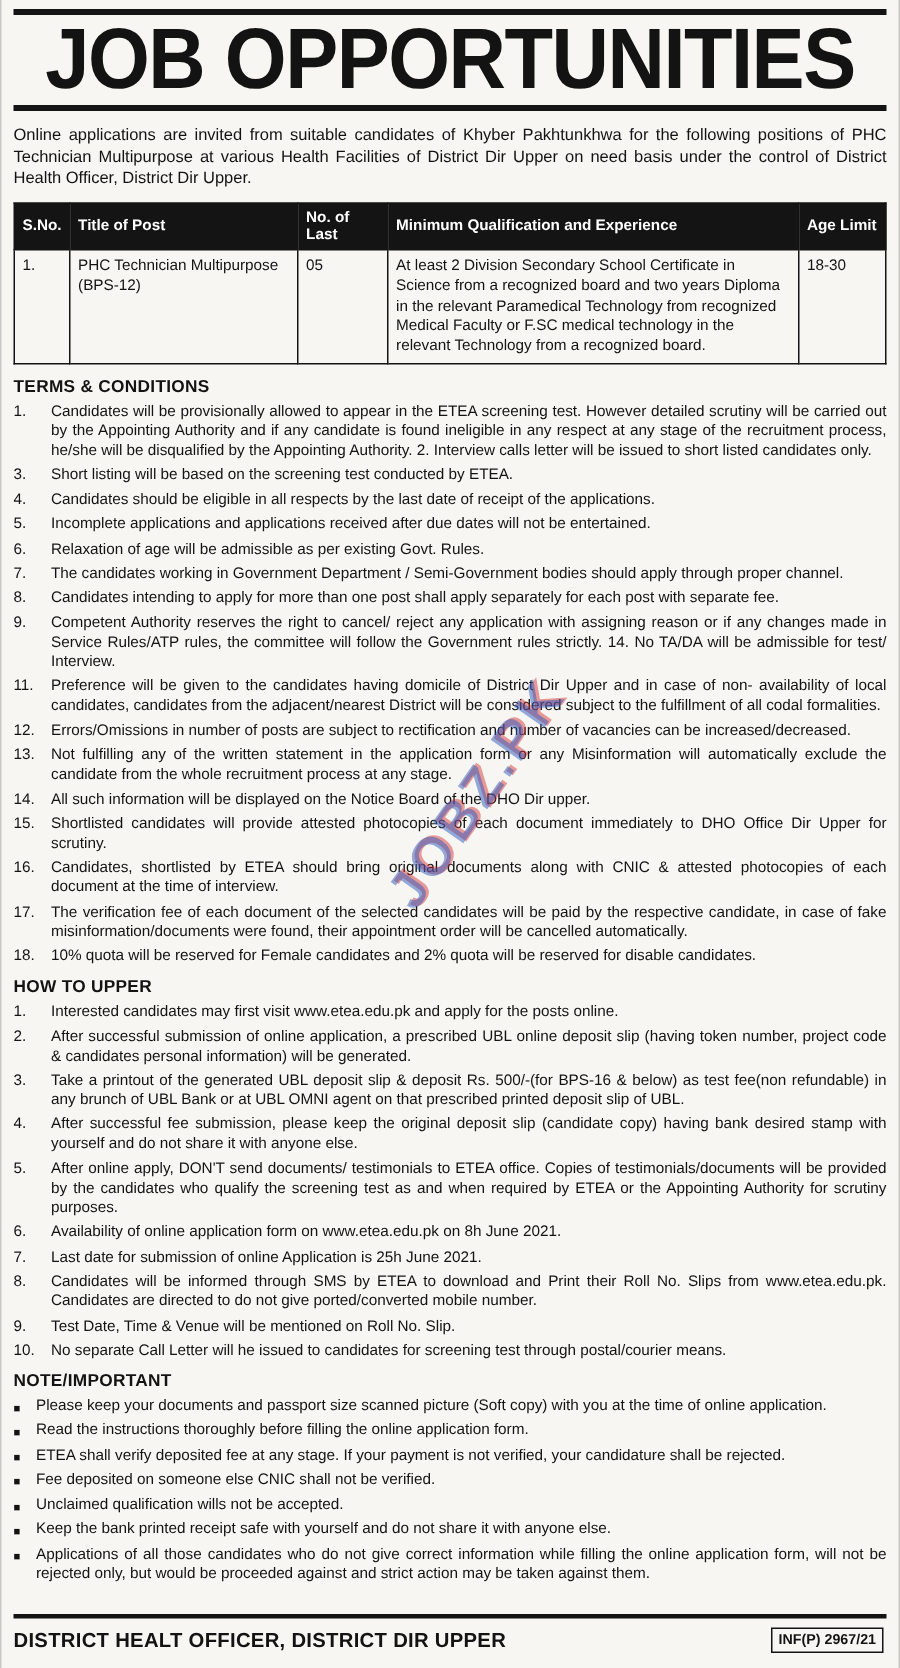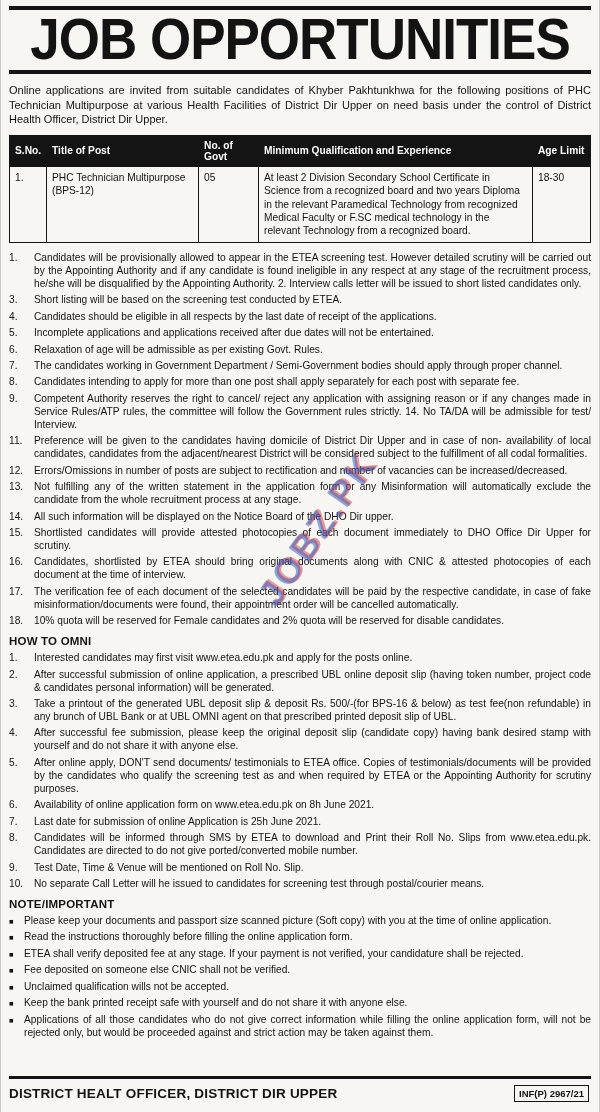--- a/index.html
+++ b/index.html
@@ -86,36 +86,37 @@
   <h1 class="title">JOB OPPORTUNITIES</h1>
   <div class="rule"></div>
 
   <p class="intro">Online applications are invited from suitable candidates of Khyber Pakhtunkhwa for the following positions of PHC Technician Multipurpose at various Health Facilities of District Dir Upper on need basis under the control of District Health Officer, District Dir Upper.</p>
 
   <table class="posts">
     <thead>
       <tr>
           <th class="c0">S.No.</th>
           <th class="c1">Title of Post</th>
-          <th class="c2">No. of Govt</th>
+          <th class="c2">No. of Last</th>
           <th class="c3">Minimum Qualification and Experience</th>
           <th class="c4">Age Limit</th>
         </tr>
     </thead>
     <tbody>
         <tr>
           <td class="c0">1.</td>
           <td class="c1">PHC Technician Multipurpose (BPS-12)</td>
           <td class="c2">05</td>
           <td class="c3">At least 2 Division Secondary School Certificate in Science from a recognized board and two years Diploma in the relevant Paramedical Technology from recognized Medical Faculty or F.SC medical technology in the relevant Technology from a recognized board.</td>
           <td class="c4">18-30</td>
         </tr>
       </tbody>
   </table>
 
+  <h2 class="sec">TERMS &amp; CONDITIONS</h2>
   <div class="list">
       <div class="item">
         <span class="n">1.</span>
         <span class="t">Candidates will be provisionally allowed to appear in the ETEA screening test. However detailed scrutiny will be carried out by the Appointing Authority and if any candidate is found ineligible in any respect at any stage of the recruitment process, he/she will be disqualified by the Appointing Authority. 2. Interview calls letter will be issued to short listed candidates only.</span>
       </div>
       <div class="item">
         <span class="n">3.</span>
         <span class="t">Short listing will be based on the screening test conducted by ETEA.</span>
       </div>
       <div class="item">
@@ -169,21 +170,21 @@
       <div class="item">
         <span class="n">17.</span>
         <span class="t">The verification fee of each document of the selected candidates will be paid by the respective candidate, in case of fake misinformation/documents were found, their appointment order will be cancelled automatically.</span>
       </div>
       <div class="item">
         <span class="n">18.</span>
         <span class="t">10% quota will be reserved for Female candidates and 2% quota will be reserved for disable candidates.</span>
       </div>
     </div>
 
-  <h2 class="sec">HOW TO OMNI</h2>
+  <h2 class="sec">HOW TO UPPER</h2>
   <div class="list">
       <div class="item">
         <span class="n">1.</span>
         <span class="t">Interested candidates may first visit www.etea.edu.pk and apply for the posts online.</span>
       </div>
       <div class="item">
         <span class="n">2.</span>
         <span class="t">After successful submission of online application, a prescribed UBL online deposit slip (having token number, project code &amp; candidates personal information) will be generated.</span>
       </div>
       <div class="item">

